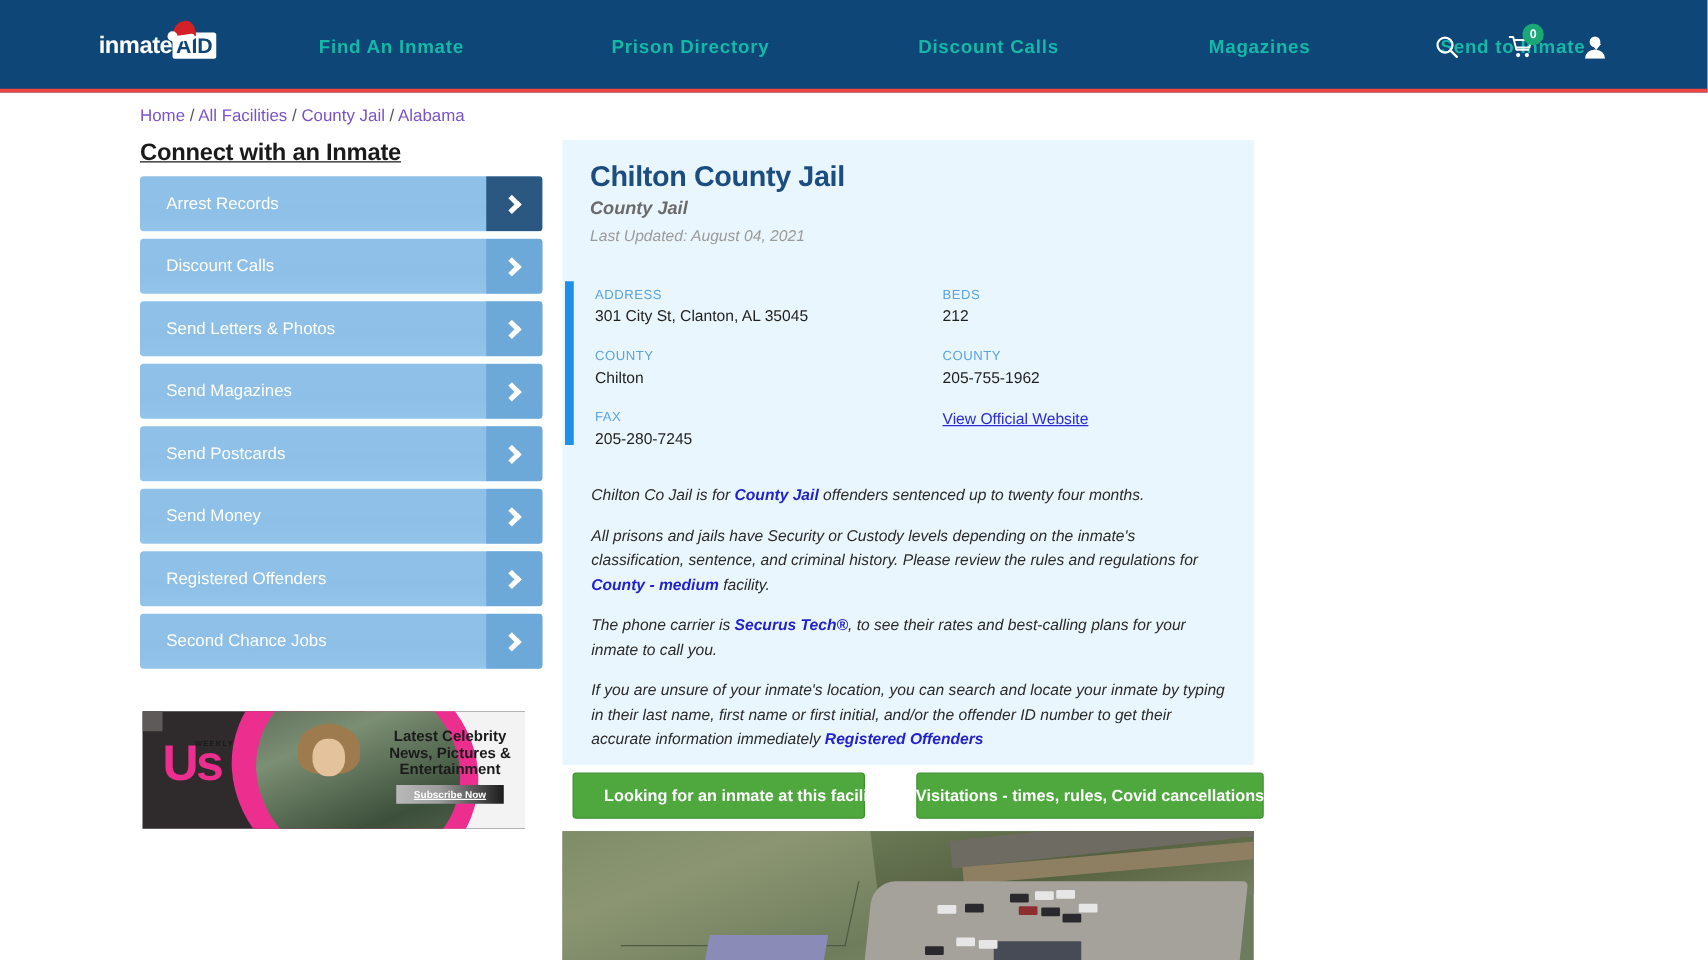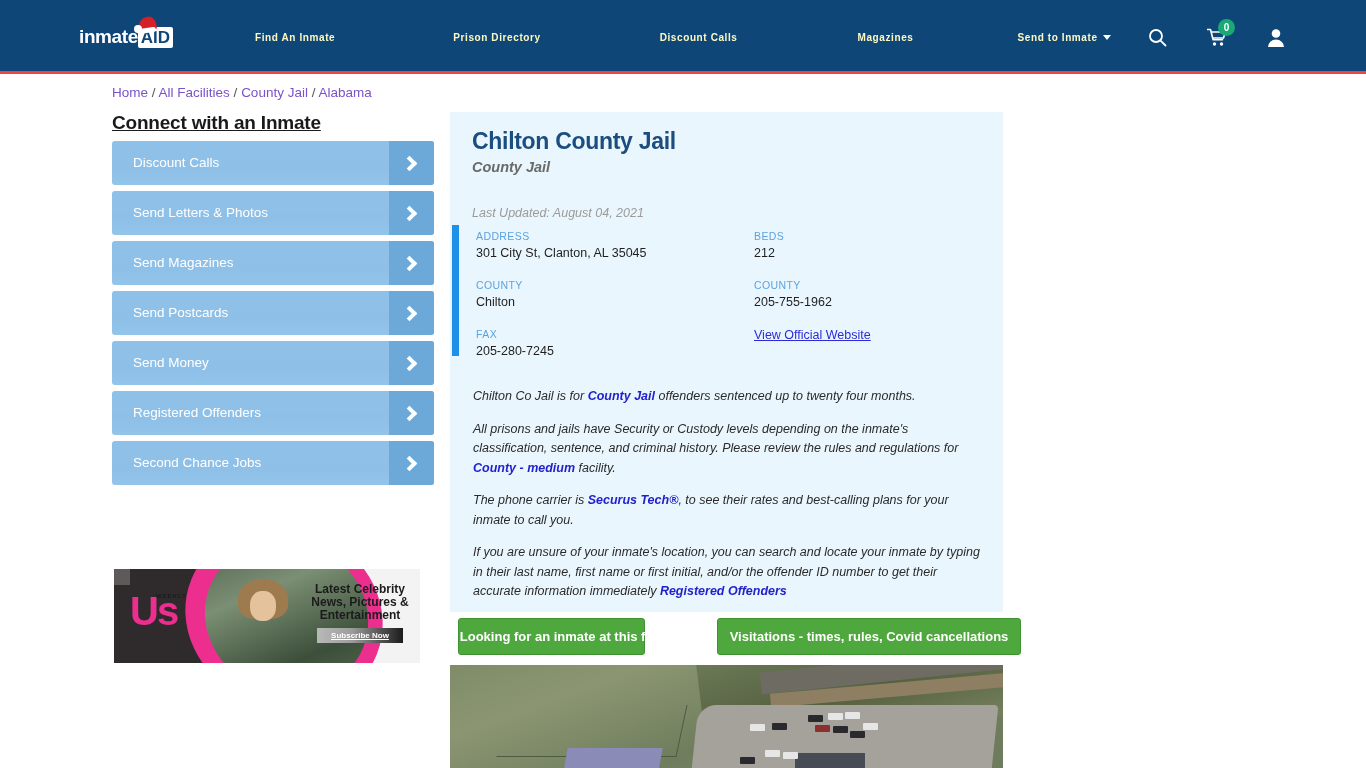--- a/index.html
+++ b/index.html
@@ -54,21 +54,21 @@
     width: 19px; height: 5px;
     background: #ffffff; border-radius: 3px;
     transform: rotate(-8deg);
   }
 
   .nav {
     position: absolute; left: 255px; top: 0;
     height: 74px; display: flex; align-items: center;
   }
   .nav-item {
-    color: #fef9c3; font-size: 10px; font-weight: bold;
+    color: #14b8a6; font-size: 15px; font-weight: bold;
     letter-spacing: 0.6px; cursor: pointer;
     white-space: nowrap;
     text-align: center;
   }
   .nav-gap-1 { margin-right: 118px; }
   .nav-gap-2 { margin-right: 119px; }
   .nav-gap-3 { margin-right: 120px; }
   .nav-gap-4 { margin-right: 104px; }
   .caret {
     display: inline-block; margin-left: 5px;
@@ -225,21 +225,21 @@
     font-size: 23px; font-weight: bold; color: #1b4d80;
     letter-spacing: -0.3px;
   }
   .panel-sub {
     position: absolute; left: 22px; top: 47px;
     font-size: 14.5px; font-weight: bold; font-style: italic;
     color: #6a6a6a;
   }
   .panel-updated {
     position: absolute; left: 22px; top: 70px;
-    font-size: 12.5px; font-style: italic; color: #9b9b9b; margin-top: 24px;
+    font-size: 12.5px; font-style: italic; color: #9b9b9b;
   }
 
   .accent-bar {
     position: absolute; left: 2px; top: 113px;
     width: 7px; height: 131px;
     background: #1e90e8;
   }
   .info-grid {
     position: absolute; left: 26px; top: 118px;
     width: 510px;
@@ -279,22 +279,22 @@
   .cta-btn {
     position: absolute; top: 0;
     height: 37px;
     background: #4fa83d;
     border: 1px solid #3f9230;
     border-radius: 3px;
     color: #ffffff; font-size: 13px; font-weight: bold;
     display: flex; align-items: center; justify-content: center;
     cursor: pointer; white-space: nowrap;
   }
-  .cta-1 { left: 8px; width: 187px; padding-left: 47px; }
-  .cta-2 { left: 267px; width: 304px; }
+  .cta-1 { left: 8px; width: 234px; padding-left: 47px; }
+  .cta-2 { left: 283px; width: 278px; }
 
   
   .photo {
     position: absolute; left: 450px; top: 665px;
     width: 553px; height: 103px;
     overflow: hidden;
     background: #6d7c5c;
   }
   .ph-field-a {
     position: absolute; left: -20px; top: -10px;
@@ -407,20 +407,26 @@
   <a>All Facilities</a>
   <span class="sep">/</span>
   <a>County Jail</a>
   <span class="sep">/</span>
   <a>Alabama</a>
 </div>
 
 <div class="sidebar-title">Connect with an Inmate</div>
 
 <div class="side-list">
+  <div class="side-btn dark">
+    <span class="label">Arrest Records</span>
+    <span class="arrow-box">
+        <span class="chev"></span>
+      </span>
+  </div>
   <div class="side-btn">
     <span class="label">Discount Calls</span>
     <span class="arrow-box">
         <span class="chev"></span>
       </span>
   </div>
   <div class="side-btn">
     <span class="label">Send Letters &amp; Photos</span>
     <span class="arrow-box">
         <span class="chev"></span>

